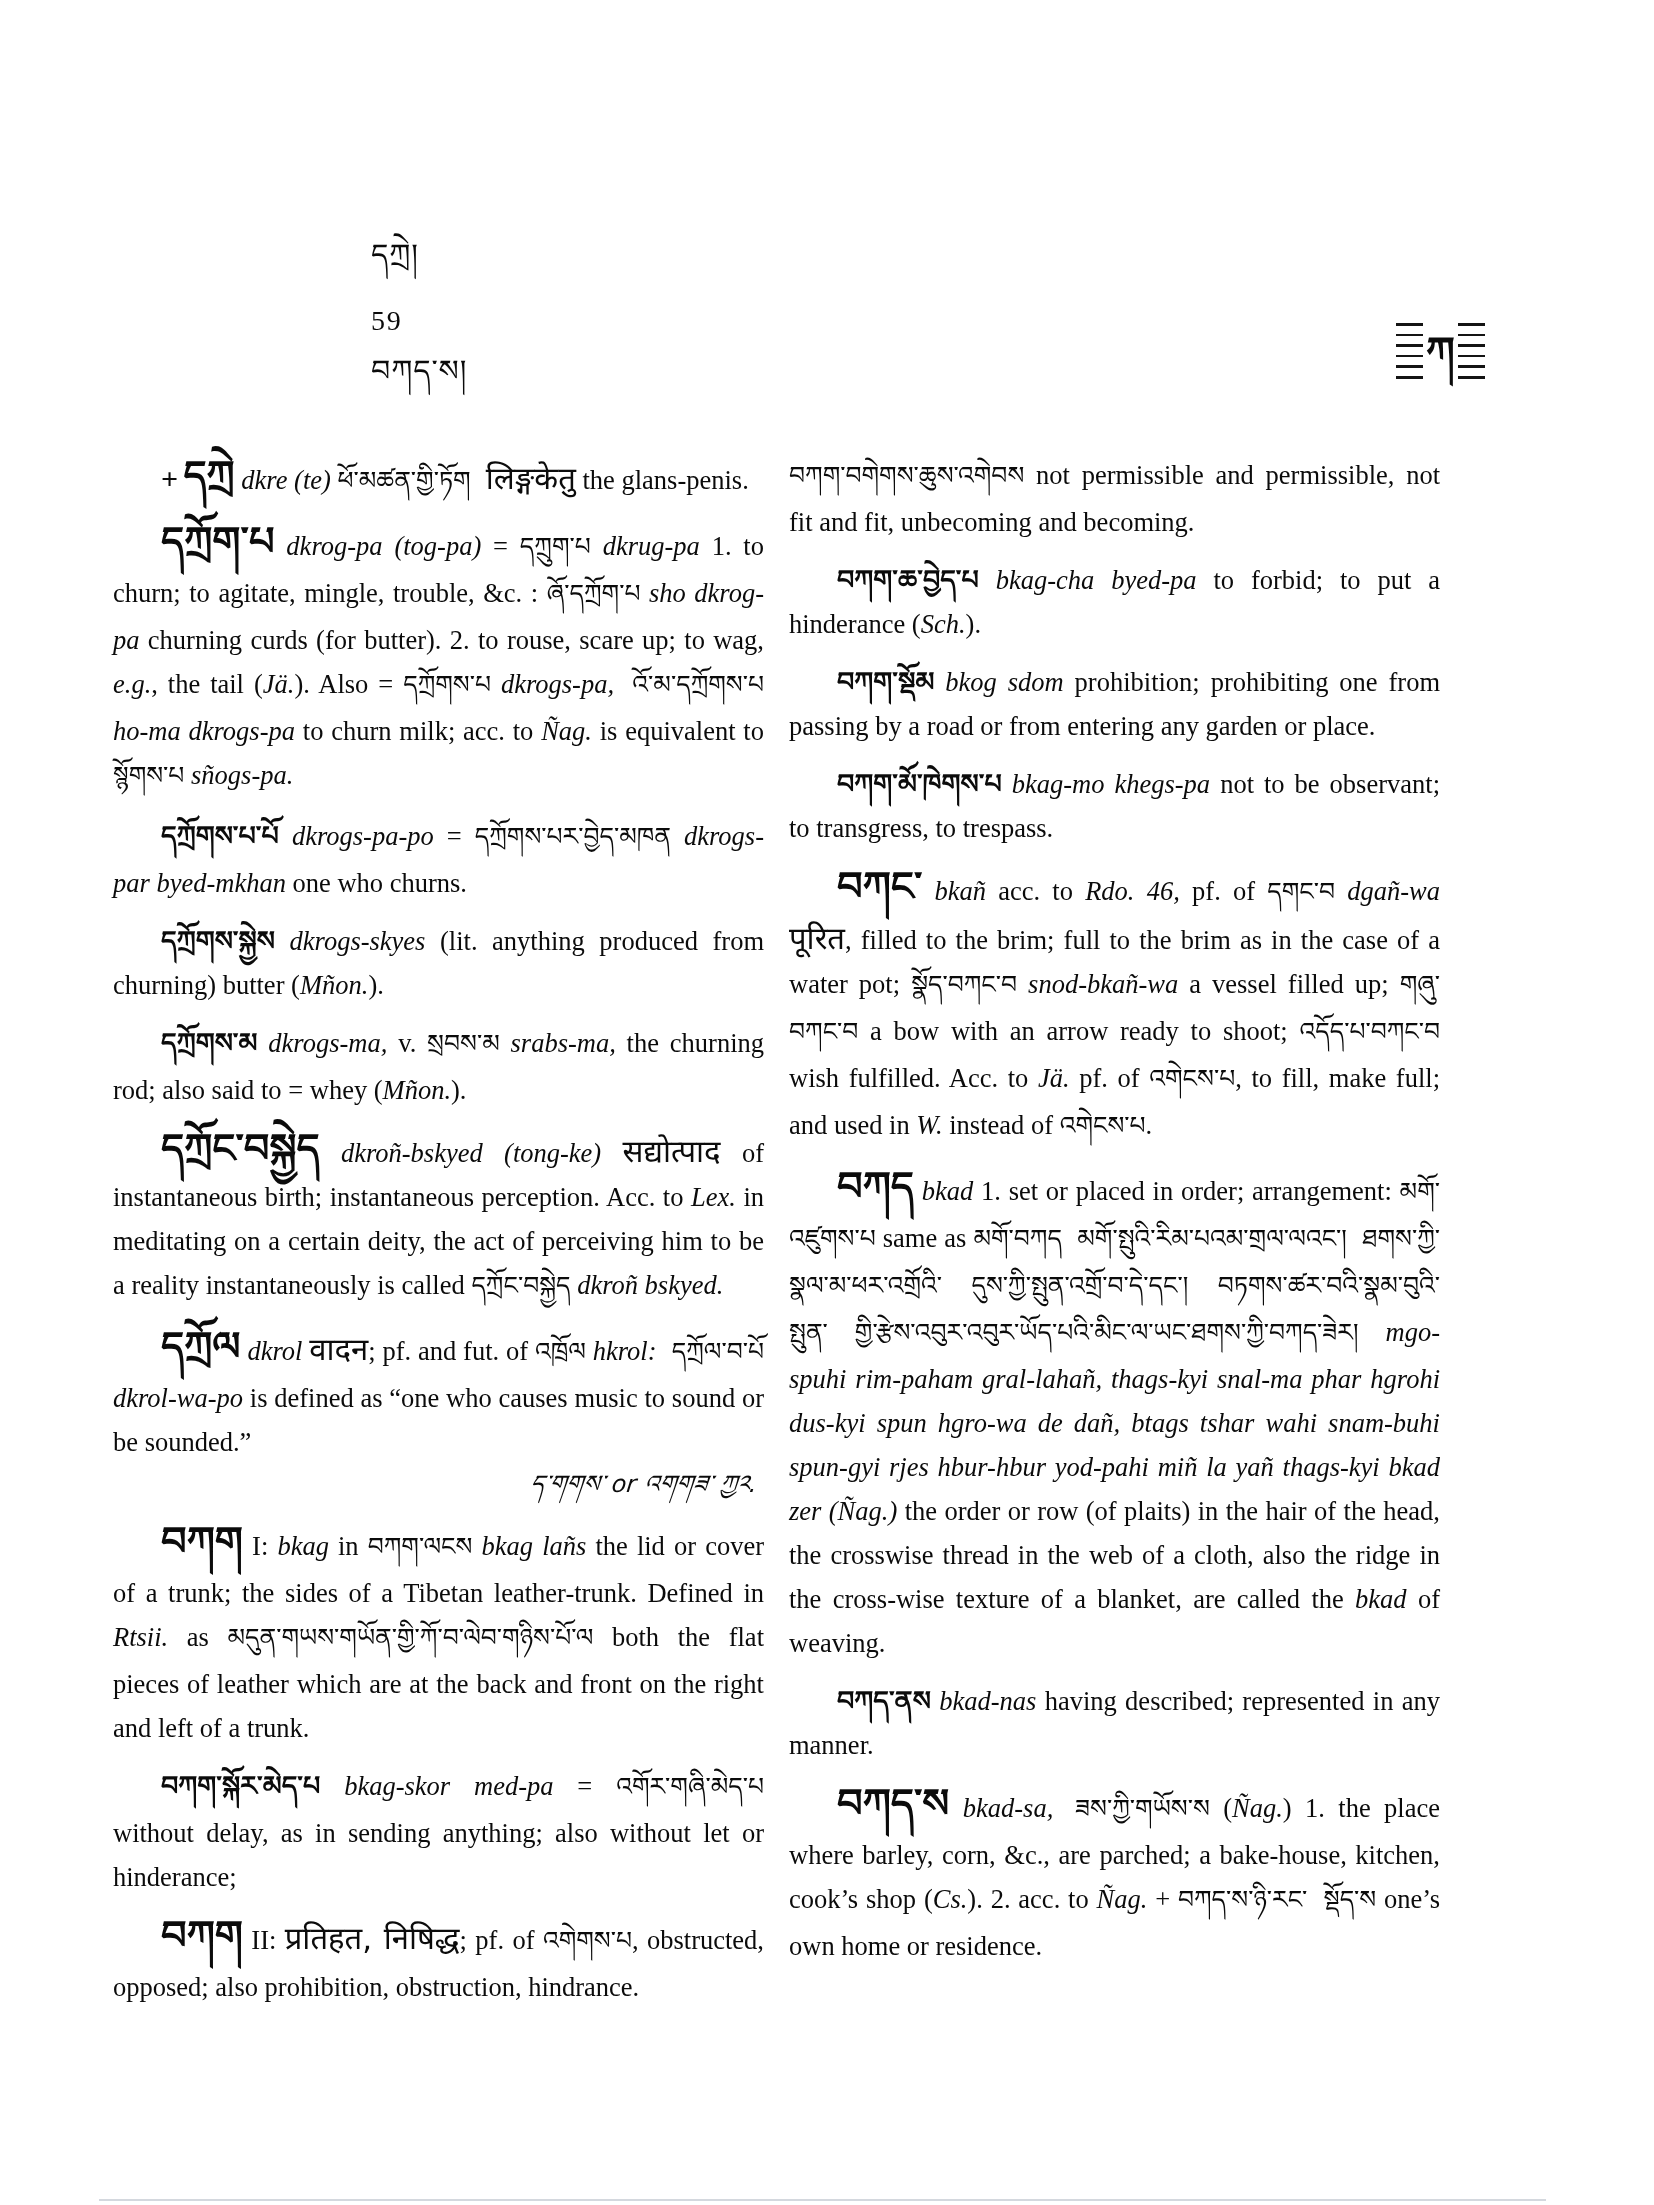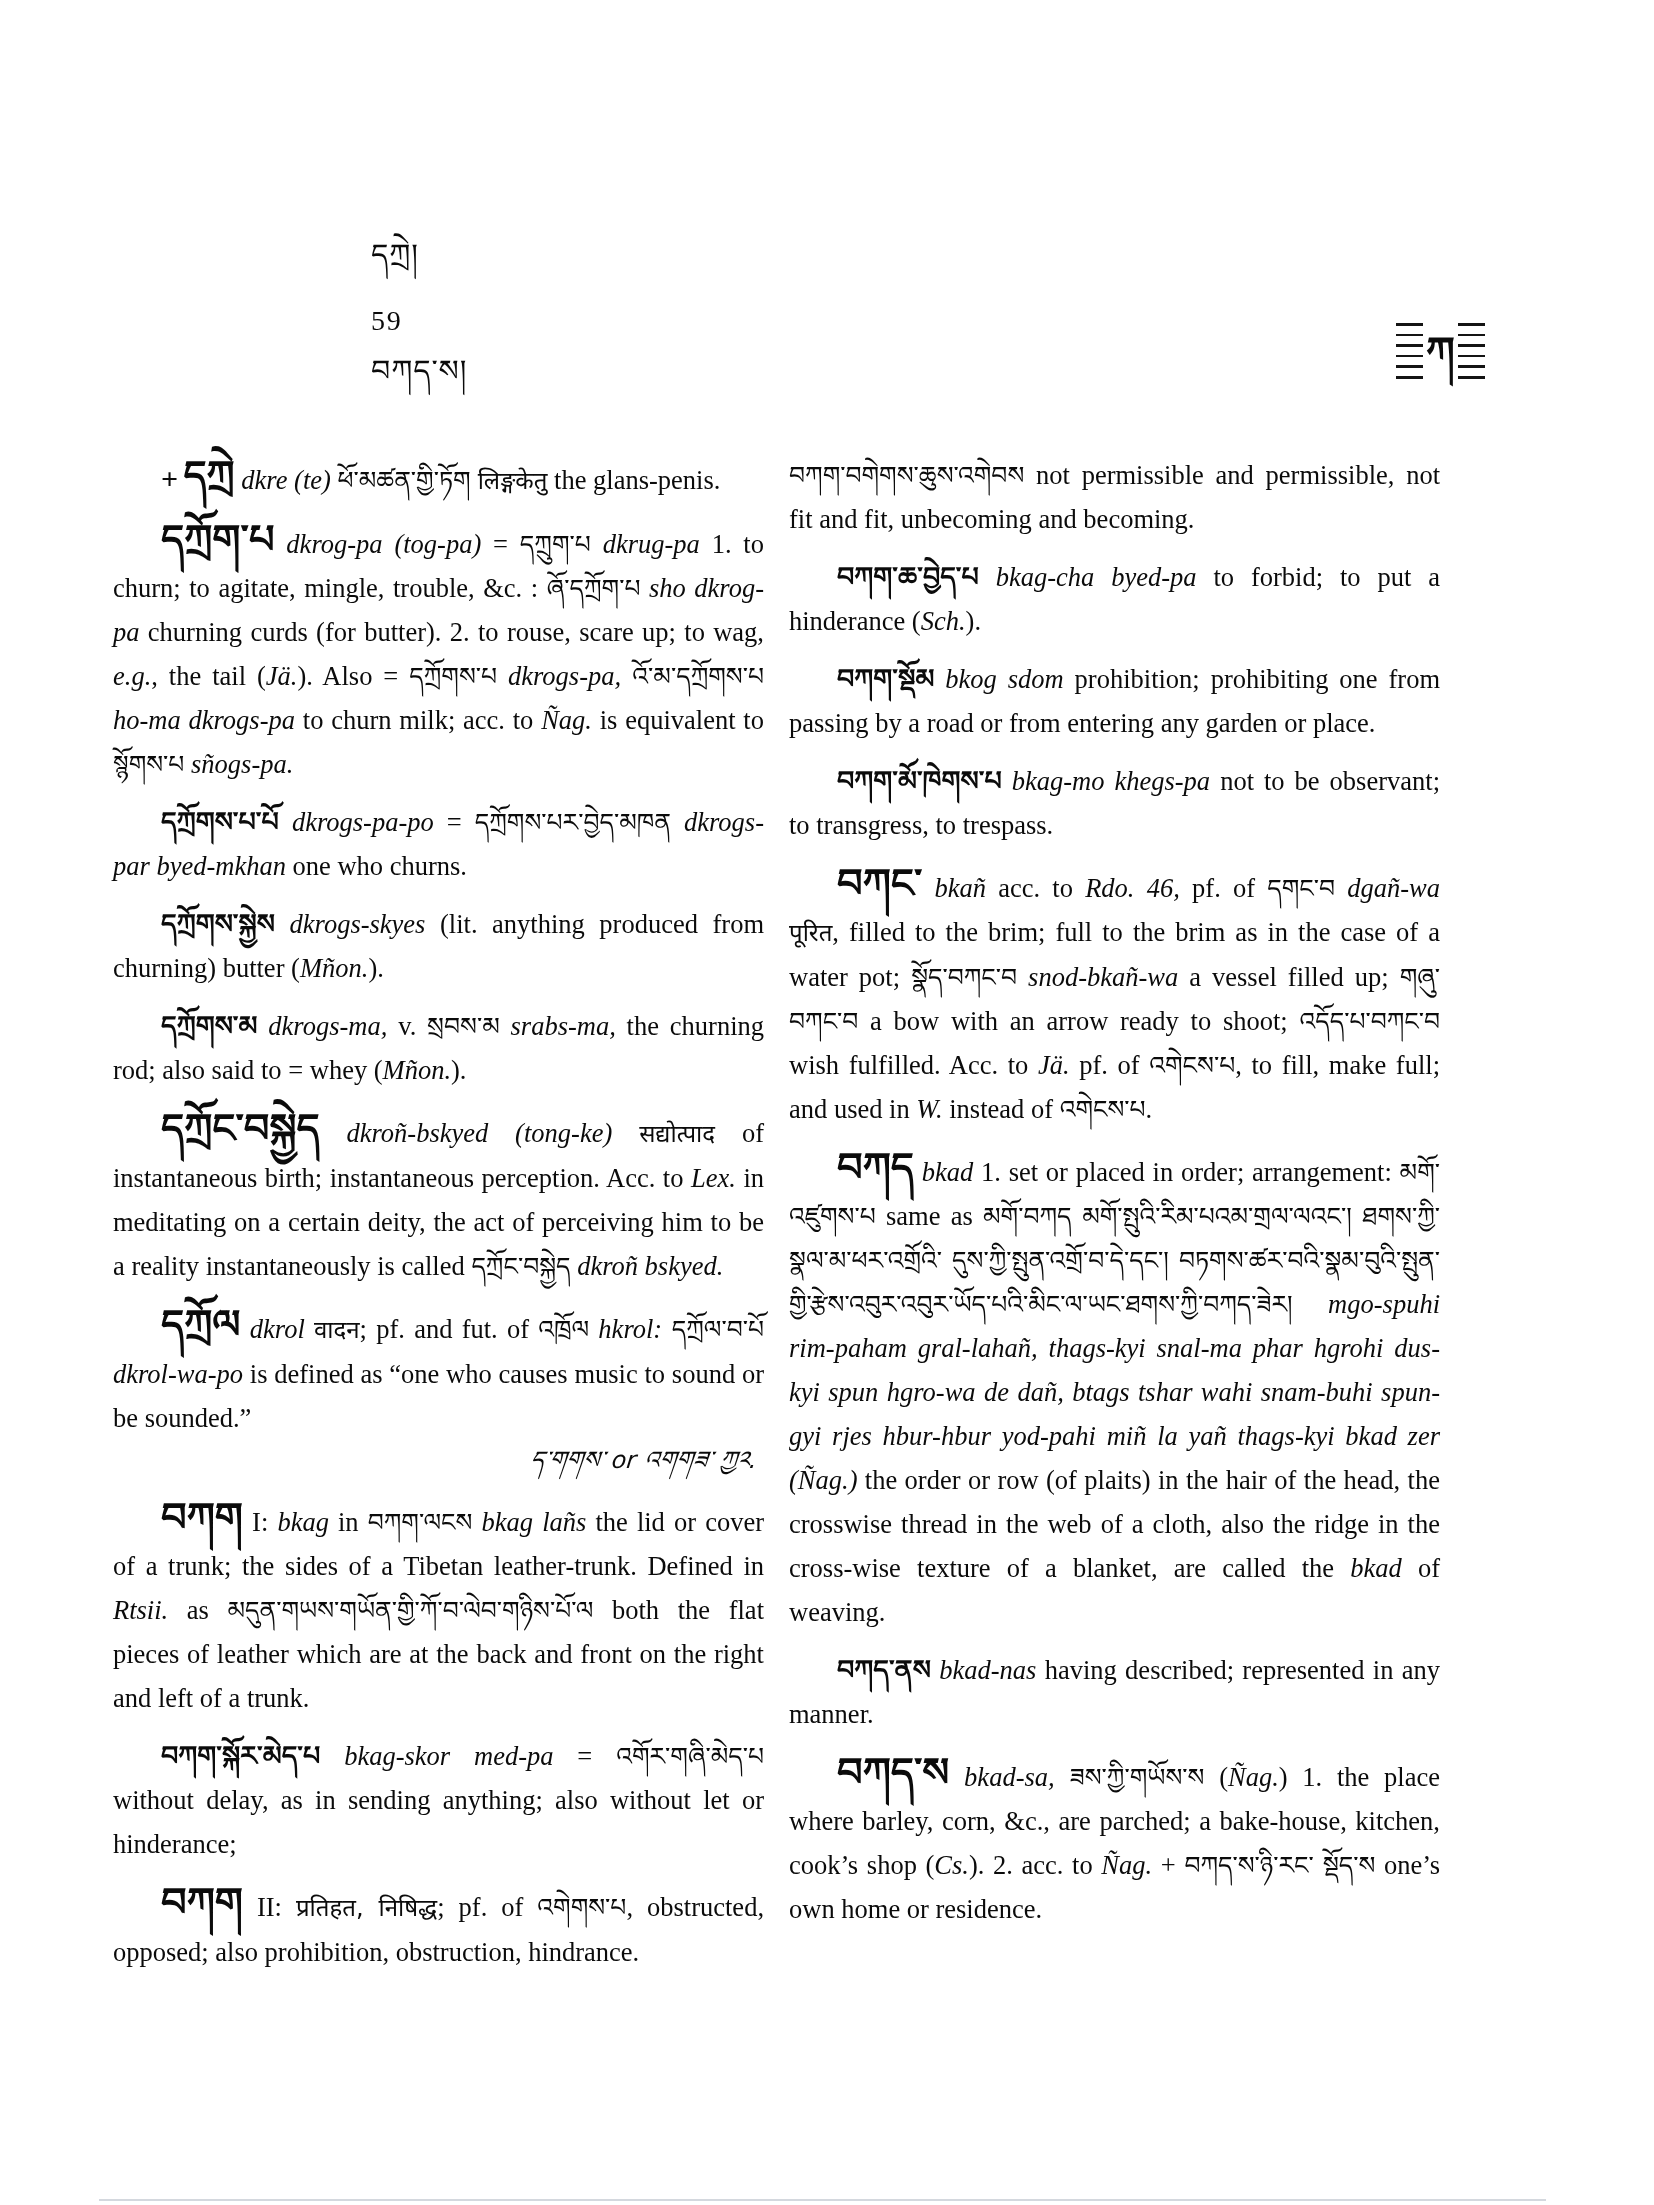--- a/index.html
+++ b/index.html
@@ -26,23 +26,23 @@
   }
   .column{width:656px;}
   .entry{
     margin:0 0 14px 0;
     font-size:26.5px;line-height:44px;
     text-align:justify;text-indent:48px;
   }
   .entry.cont{text-indent:0;}
   .seg-th{font-size:40px;font-family:"DejaVu Sans",sans-serif;font-weight:600;line-height:44px;}
   .seg-ts{font-size:27px;font-family:"DejaVu Sans",sans-serif;font-weight:600;}
-  .seg-t{font-size:25px;font-family:Liberation Sans, sans-serif;}
+  .seg-t{font-size:25px;font-family:Liberation Mono, monospace;}
   .seg-tr{font-style:italic;}
-  .seg-d{font-size:24px;font-family:"DejaVu Sans",sans-serif;}
+  .seg-d{font-size:31px;font-family:"DejaVu Sans",sans-serif;}
   .seg-r{}
   .seg-m{font-size:30px;font-weight:bold;padding-right:5.3px;}
   .handnote{
     display:block;text-align:right;text-indent:0;
     font-style:italic;font-size:24px;line-height:41px;
     font-family:"DejaVu Sans",sans-serif;
     padding-right:7px;transform:skewX(-6deg);
   }
   
   .margin-tab{

